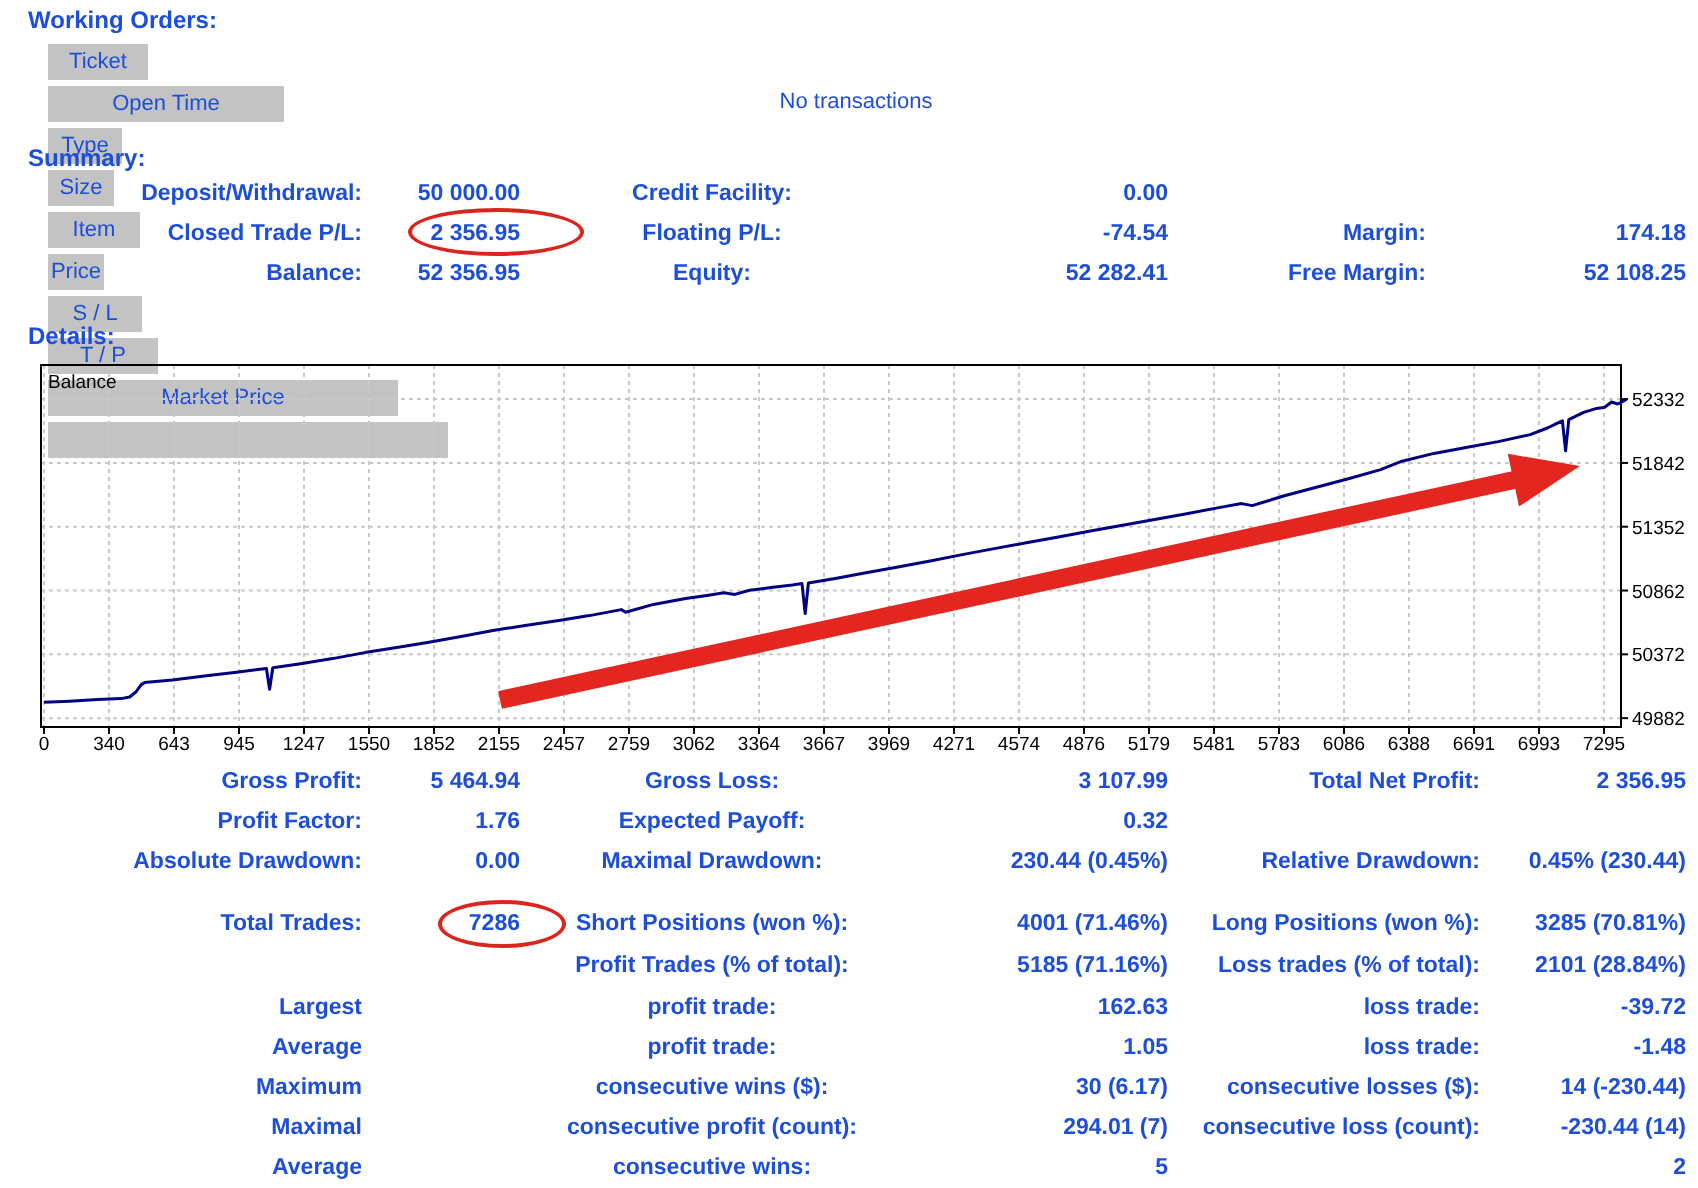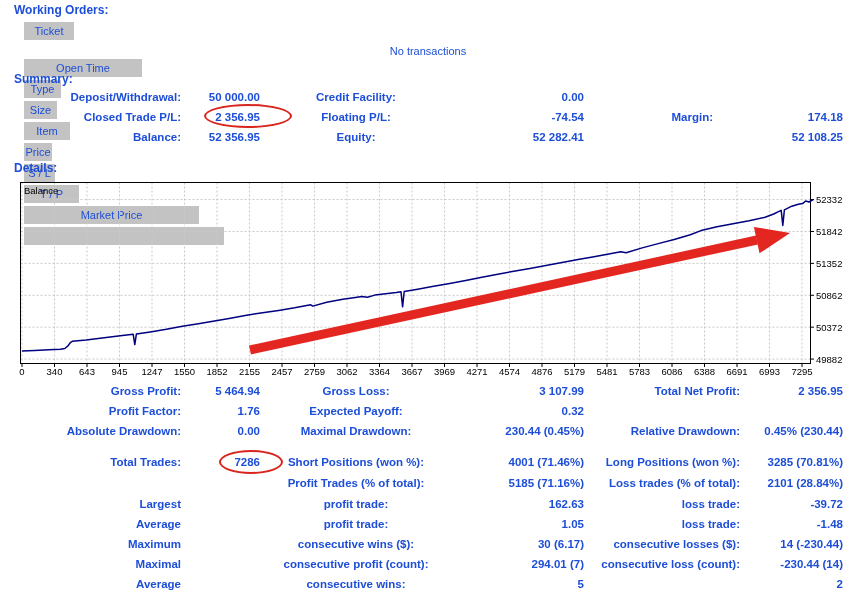--- a/index.html
+++ b/index.html
@@ -25,26 +25,26 @@
 </style>
 </head>
 <body>
 
 <div class="page">
 
   <div class="sec-title" style="top:3px">Working Orders:</div>
 
   <div class="hdr-row" id="wo-header">
       <div class="hdr-cell" style="width: 50px;">Ticket</div>
-      <div class="hdr-cell" style="width: 118px; margin-top: 16px;">Open Time</div>
+      <div class="hdr-cell" style="width: 118px;">Open Time</div>
       <div class="hdr-cell" style="width: 37px;">Type</div>
       <div class="hdr-cell" style="width: 33px;">Size</div>
       <div class="hdr-cell" style="width: 46px;">Item</div>
       <div class="hdr-cell" style="width: 28px;">Price</div>
-      <div class="hdr-cell" style="width: 31px; text-align: center;">S / L</div>
+      <div class="hdr-cell" style="width: 47px; text-align: center;">S / L</div>
       <div class="hdr-cell" style="width: 55px;">T / P</div>
       <div class="hdr-cell" style="width: 175px;">Market Price</div>
       <div class="hdr-cell" style="width: 200px;"></div>
     </div>
 
   <div class="no-trans">No transactions</div>
 
   <div class="sec-title" style="top:72px">Summary:</div>
 
   <div id="summary-rows">
@@ -60,20 +60,21 @@
         <span class="c2l">Floating P/L:</span>
         <span class="c2v">-74.54</span>
         <span class="c3l">Margin:</span>
         <span class="c3v">174.18</span>
       </div>
       <div class="stat-row sum" style="top: 129px;">
         <span class="c1l">Balance:</span>
         <span class="c1v">52 356.95</span>
         <span class="c2l">Equity:</span>
         <span class="c2v">52 282.41</span>
+        <span class="c3l">Free Margin:</span>
         <span class="c3v">52 108.25</span>
       </div>
     </div>
 
   <div class="sec-title" style="top:161px">Details:</div>
 
   <svg id="chart" width="835" height="200">
       <line x1="8" y1="4.5" x2="8" y2="185.5" stroke="#c9c9c9" stroke-width="1" stroke-dasharray="2,2"></line>
       <line x1="40.5" y1="4.5" x2="40.5" y2="185.5" stroke="#c9c9c9" stroke-width="1" stroke-dasharray="2,2"></line>
       <line x1="73" y1="4.5" x2="73" y2="185.5" stroke="#c9c9c9" stroke-width="1" stroke-dasharray="2,2"></line>

